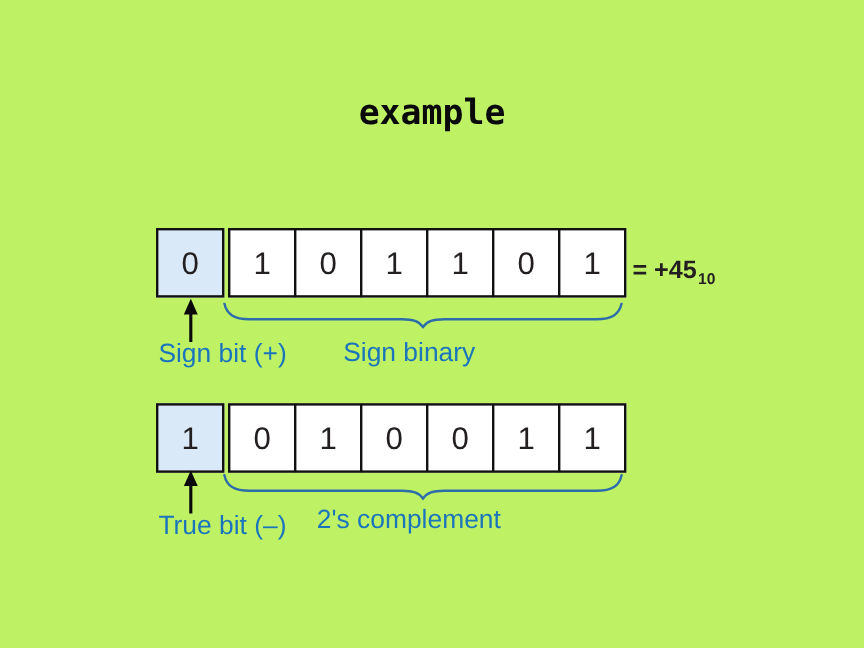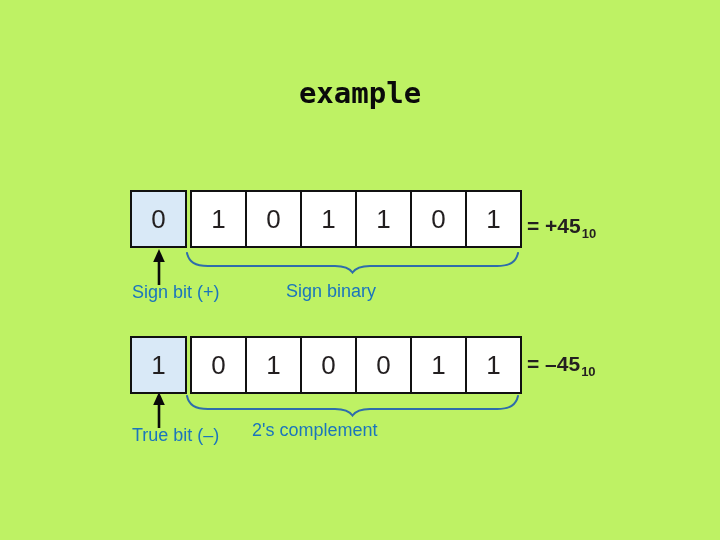--- a/index.html
+++ b/index.html
@@ -58,21 +58,21 @@
     font-weight: 700;
     vertical-align: baseline;
     position: relative;
     top: 5px;
     left: 1px;
   }
   .arrow { position: absolute; width: 16px; height: 38px; }
   .brace { position: absolute; width: 335px; height: 22px; }
   .blabel {
     position: absolute;
-    font-size: 18px;
+    font-size: 22px;
     color: #1b75bc;
     white-space: nowrap;
   }
 </style>
 </head>
 <body>
 
 <div class="slide">
 
   <div class="title">example</div>
@@ -104,27 +104,26 @@
   <div class="bit-row" style="left:130px; top:336px;">
     <div class="cell sign">1</div>
     <div class="cell second">0</div>
     <div class="cell">1</div>
     <div class="cell">0</div>
     <div class="cell">0</div>
     <div class="cell">1</div>
     <div class="cell">1</div>
   </div>
 
-  <div class="equals" style="left:527px; top:352px;"><span>= –45</span><sub>10</sub></div>
 
   <svg class="arrow" style="left:151px; top:392px;" viewBox="0 0 16 38">
     <line x1="8" y1="36" x2="8" y2="11" stroke="#0a0a0a" stroke-width="2.6"></line>
     <polygon points="8,0 2.2,13 13.8,13" fill="#0a0a0a"></polygon>
   </svg>
 
   <svg class="brace" style="left:185px; top:395px;" viewBox="0 0 335 22">
     <path d="M2,1 C4,10 10,14 23,14 L150,14 C159,14 164,15.5 167.5,20.5 C171,15.5 176,14 185,14 L312,14 C325,14 331,10 333,1" fill="none" stroke="#2e6dab" stroke-width="2" stroke-linecap="round"></path>
   </svg>
 
   <div class="blabel" style="left:132px; top:425px;">True bit (–)</div>
-  <div class="blabel" style="left:252px; top:420px;text-align:center;">2's complement</div>
+  <div class="blabel" style="left:264px; top:420px;text-align:center;">2's complement</div>
 
 </div>
 
 </body></html>

